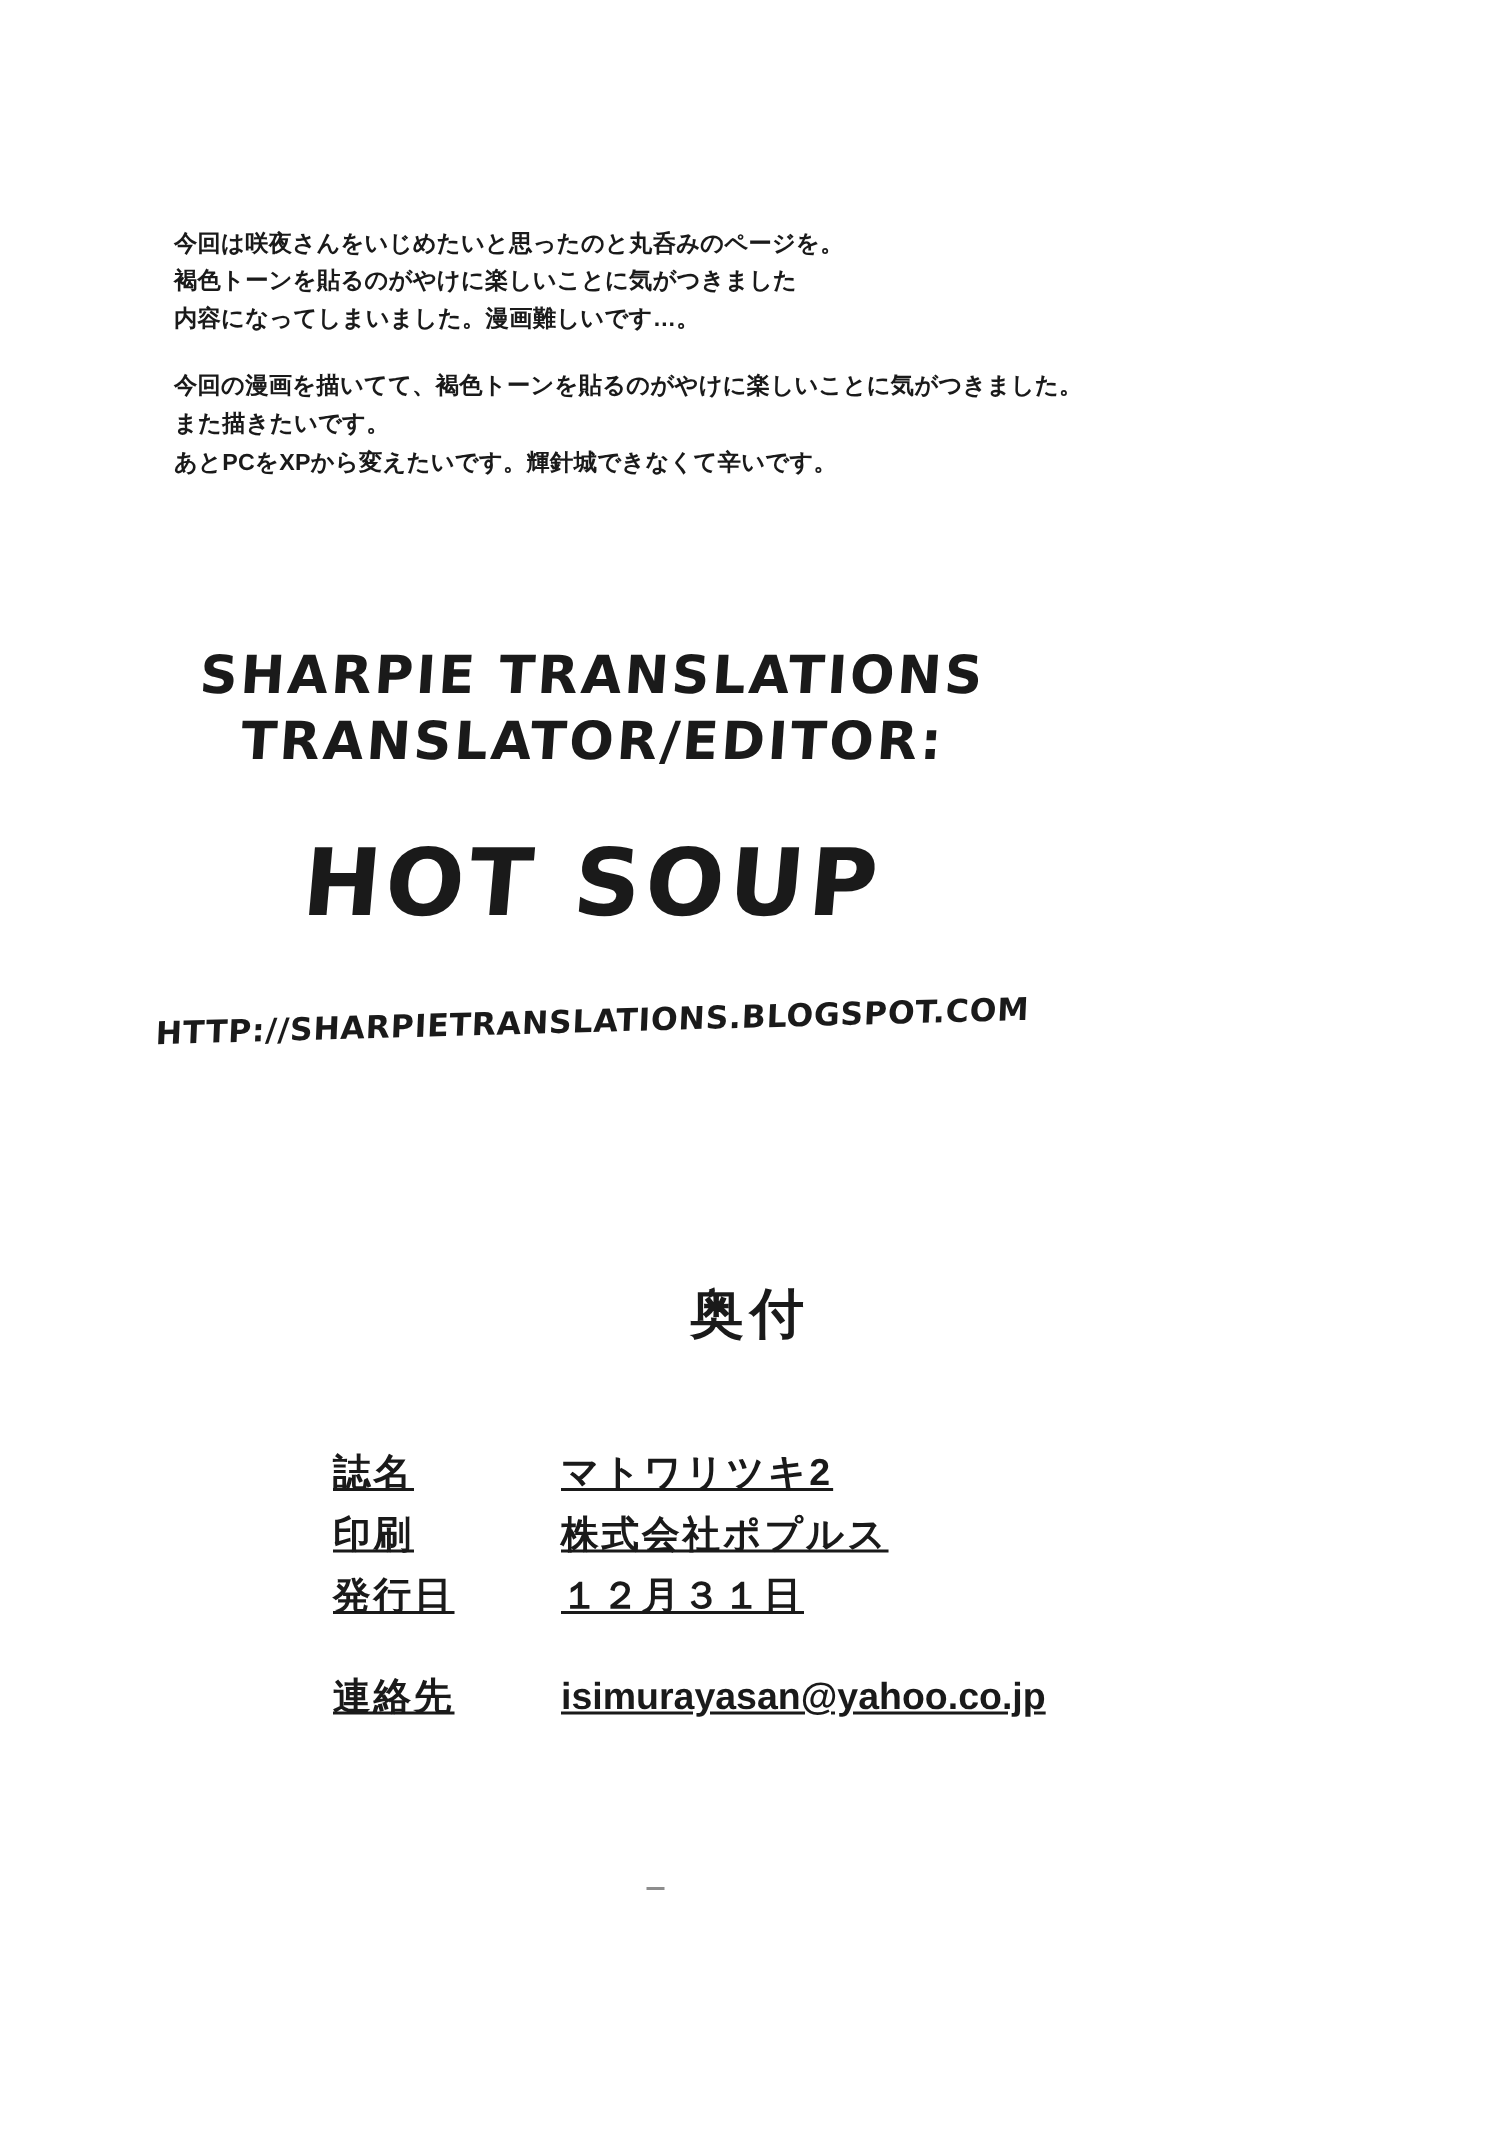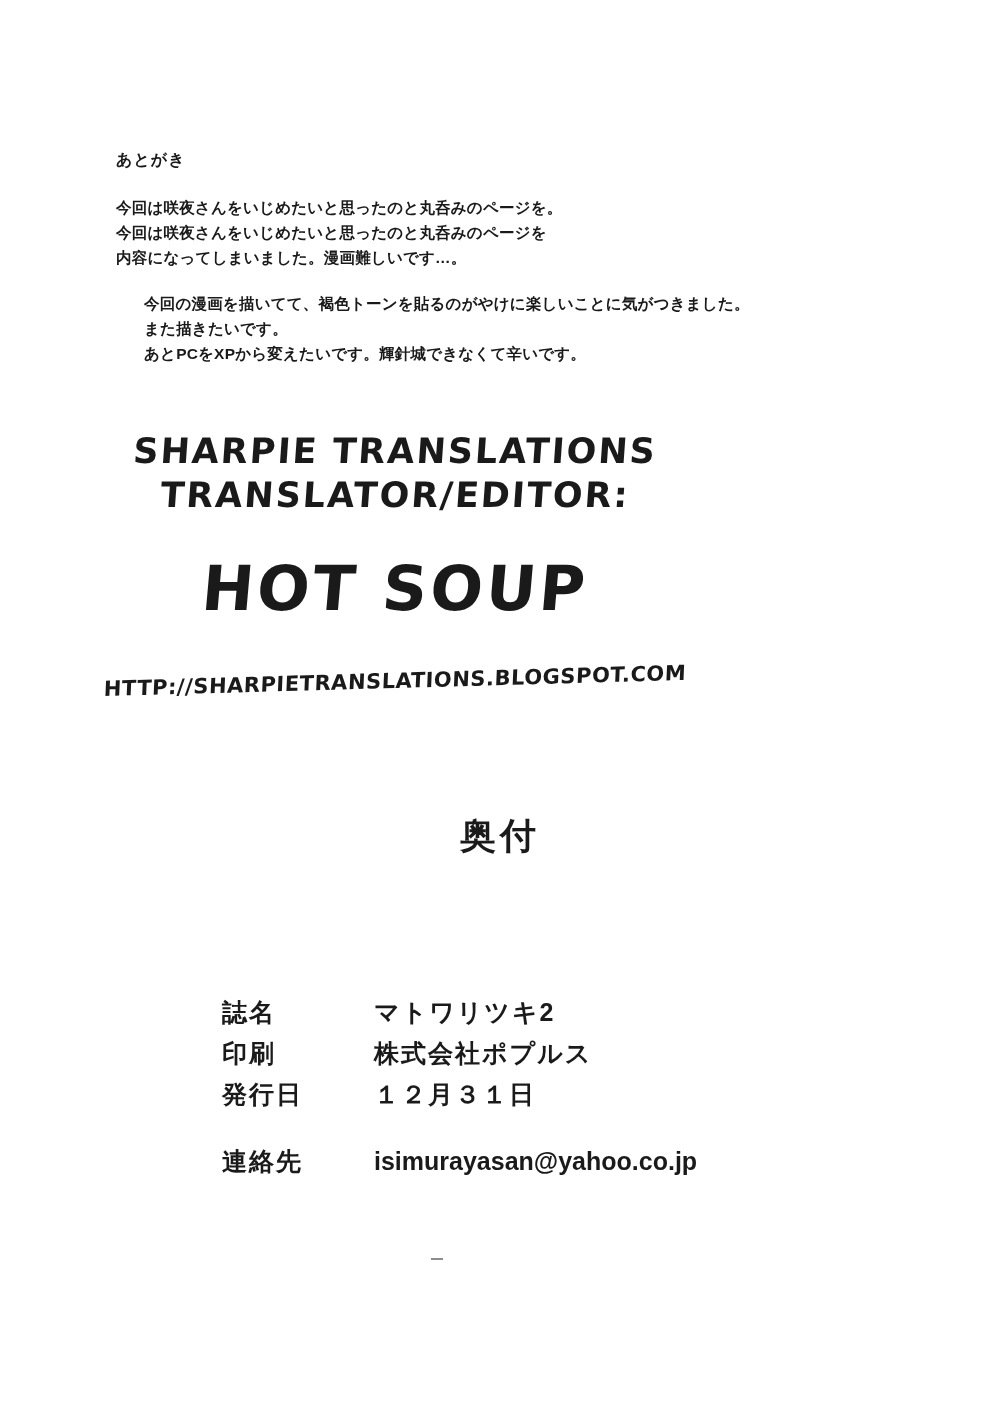--- a/index.html
+++ b/index.html
@@ -30,21 +30,21 @@
     margin: 0 0 26px 0;
     line-height: 1.2;
   }
   #afterword .aw-para {
     font-size: 15.5px;
     line-height: 1.62;
     margin: 0 0 20px 0;
     font-weight: 600;
     letter-spacing: 0.2px;
   }
-  #afterword .aw-para:last-child { margin-bottom: 0; margin-left: 28px; }
+  #afterword .aw-para:last-child { margin-bottom: 0; }
   #afterword .aw-line { display: block; white-space: nowrap; }
 
   
   #credits {
     position: absolute;
     left: 0;
     top: 430px;
     width: 790px;
     text-align: center;
   }
@@ -71,31 +71,32 @@
     letter-spacing: 0.5px;
     margin-top: 44px;
     transform: skewX(-4deg) rotate(-1.6deg);
   }
 
   
   #colophon-title {
     position: absolute;
     left: 0;
     width: 1000px;
-    top: 812px;
+    top: 852px;
     text-align: center;
     font-size: 36px;
     font-weight: 700;
     letter-spacing: 4px;
   }
   #colophon {
     position: absolute;
     left: 222px;
-    top: 996px;
+    top: 966px;
     width: 640px;
+    text-decoration: underline;
   }
   #colophon table {
     border-collapse: collapse;
   }
   #colophon td {
     font-size: 25px;
     font-weight: 700;
     padding: 0 0 8px 0;
     vertical-align: baseline;
     letter-spacing: 2px;
@@ -120,25 +121,24 @@
     top: 1258px;
     width: 12px;
     height: 2px;
     background: #8d8d8d;
   }
 </style>
 </head>
 <body>
 
 <div id="afterword">
-  <div class="aw-title">あとがき</div>
 
   <div class="aw-para">
     <span class="aw-line">今回は咲夜さんをいじめたいと思ったのと丸呑みのページを。</span>
-    <span class="aw-line">今回は咲夜さんをいじめたいと思ったのと丸呑みのページを</span>
+    <span class="aw-line">褐色トーンを貼るのがやけに楽しいことに気がつきました</span>
     <span class="aw-line">内容になってしまいました。漫画難しいです…。</span>
   </div>
 
   <div class="aw-para">
     <span class="aw-line">今回の漫画を描いてて、褐色トーンを貼るのがやけに楽しいことに気がつきました。</span>
     <span class="aw-line">また描きたいです。</span>
     <span class="aw-line">あとPCをXPから変えたいです。輝針城できなくて辛いです。</span>
   </div>
 </div>
 

